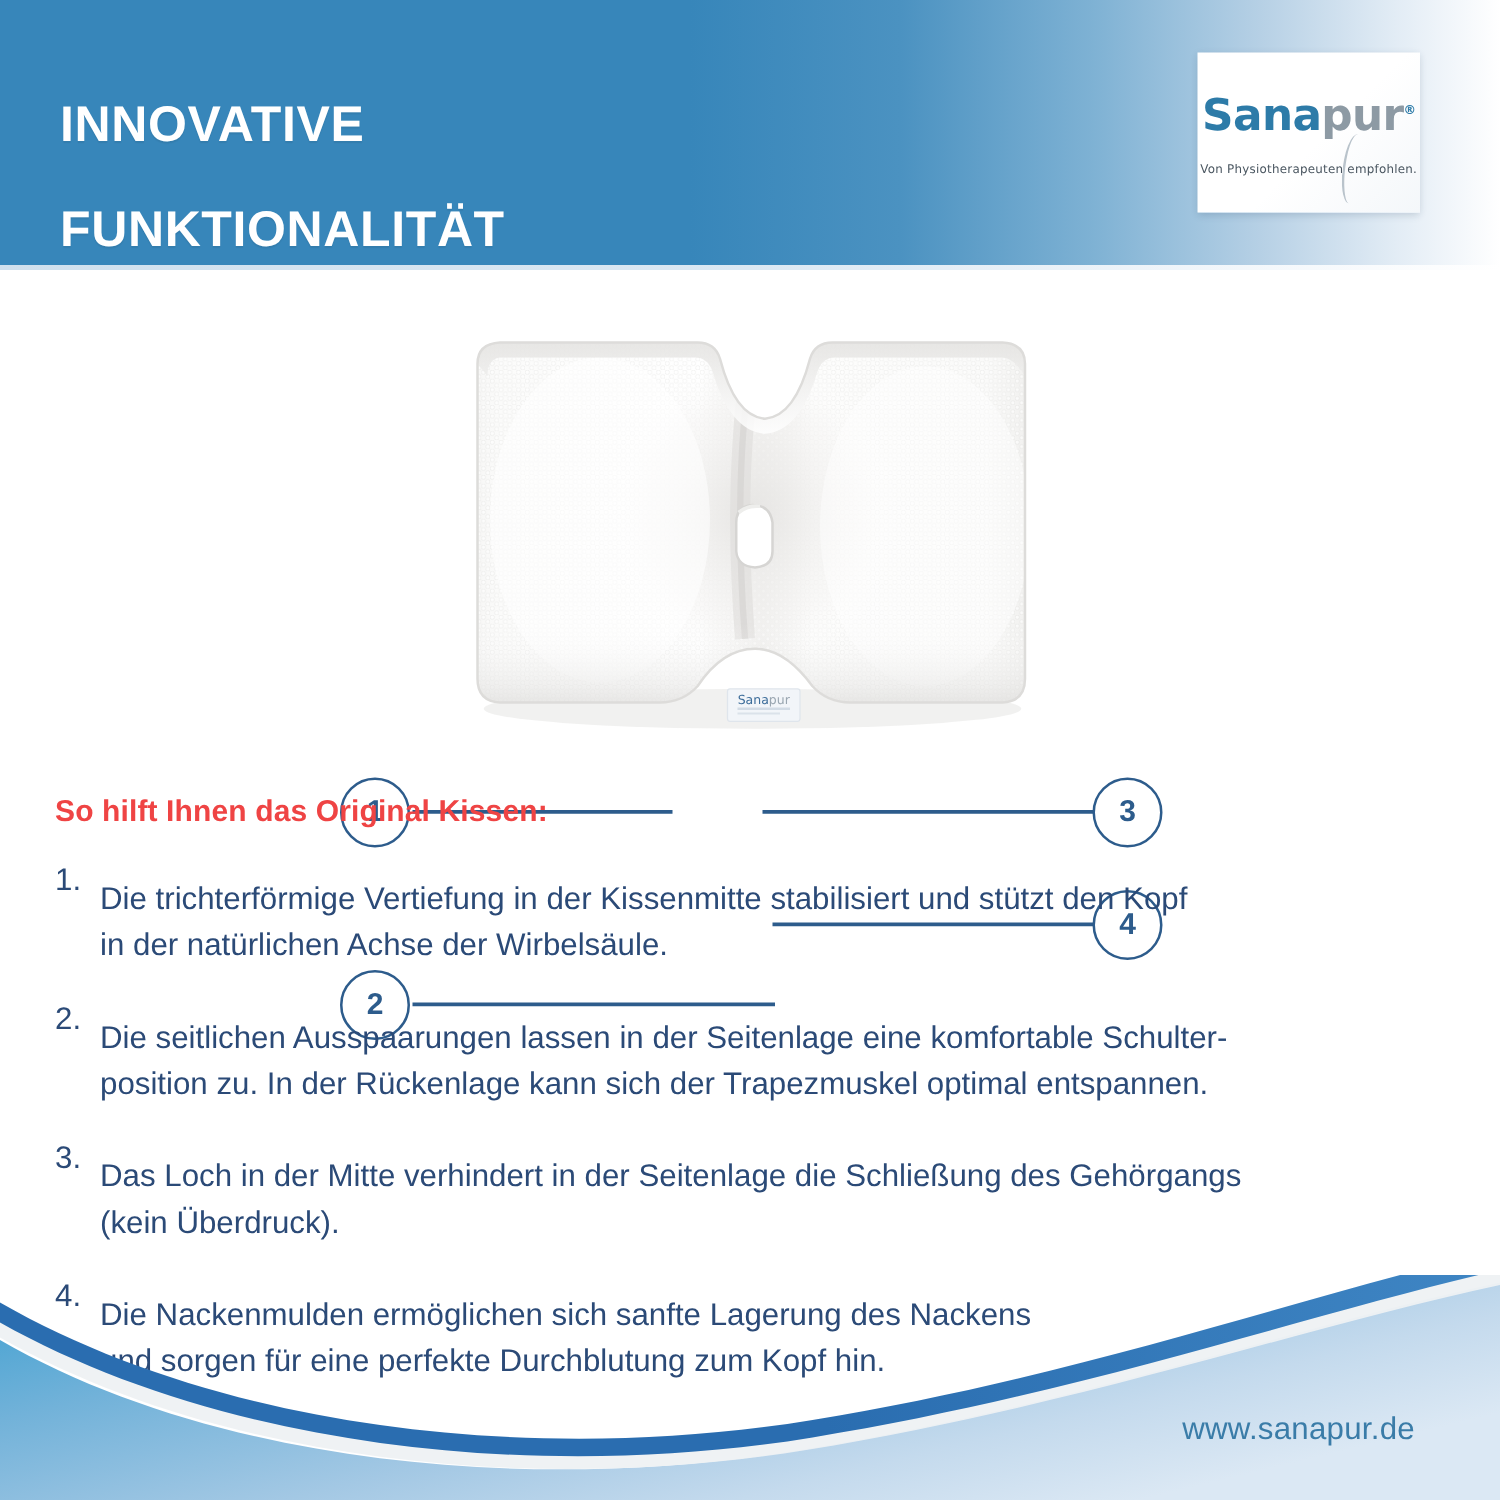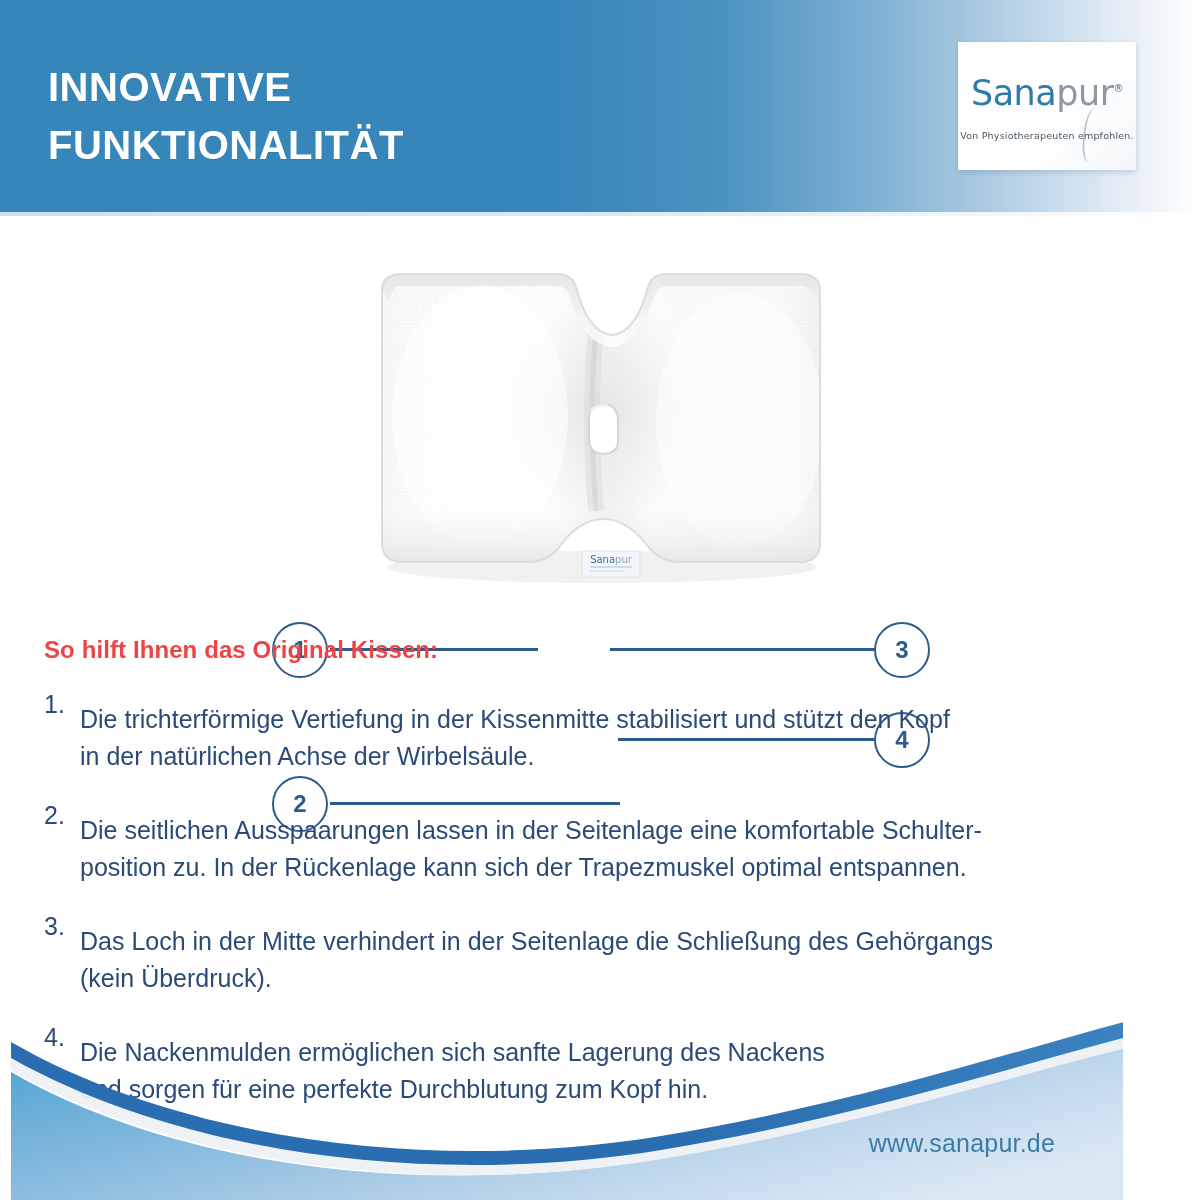--- a/index.html
+++ b/index.html
@@ -51,21 +51,21 @@
        #ffffff 100%);
   }
   .header-title {
     position: absolute;
     left: 48px;
     top: 58px;
     color: #ffffff;
     font-size: 40px;
     font-weight: bold;
     letter-spacing: 0.5px;
-    line-height: 58px;
+    line-height: 84px;
     white-space: pre-line;
     text-shadow: 0 1px 1px rgba(0,0,0,0.07);
   }
 
   
   .logo-box {
     position: absolute;
     left: 958px;
     top: 42px;
     width: 178px;
@@ -81,21 +81,21 @@
     align-items: center;
     justify-content: center;
   }
   .logo-word {
     position: relative;
     font-size: 35px;
     line-height: 36px;
     letter-spacing: -0.5px;
     color: #2d7ba8;
     font-family: "DejaVu Sans", sans-serif;
-    font-weight: normal;
+    font-weight: bold;
   }
   .logo-word .dim { color: #8d9aa4; }
   .logo-reg {
     font-size: 10px;
     vertical-align: super;
     color: #2d7ba8;
   }
   .logo-tag {
     margin-top: 20px;
     font-size: 9.5px;
@@ -201,24 +201,23 @@
     flex: 1 1 auto;
     white-space: pre-line;
     margin-top: 15px;
   }
 
   
   .footer {
     position: absolute;
     left: 0;
     bottom: 0;
-    width: 1112px;
+    width: 1200px;
     height: 180px;
     overflow: hidden;
-    margin-left: 11px;
   }
   .footer-url {
     position: absolute;
     right: 68px;
     bottom: 42px;
     color: #3a7ca8;
     font-size: 25px;
     font-family: "Liberation Sans", sans-serif;
     letter-spacing: 0.2px;
     z-index: 5;

